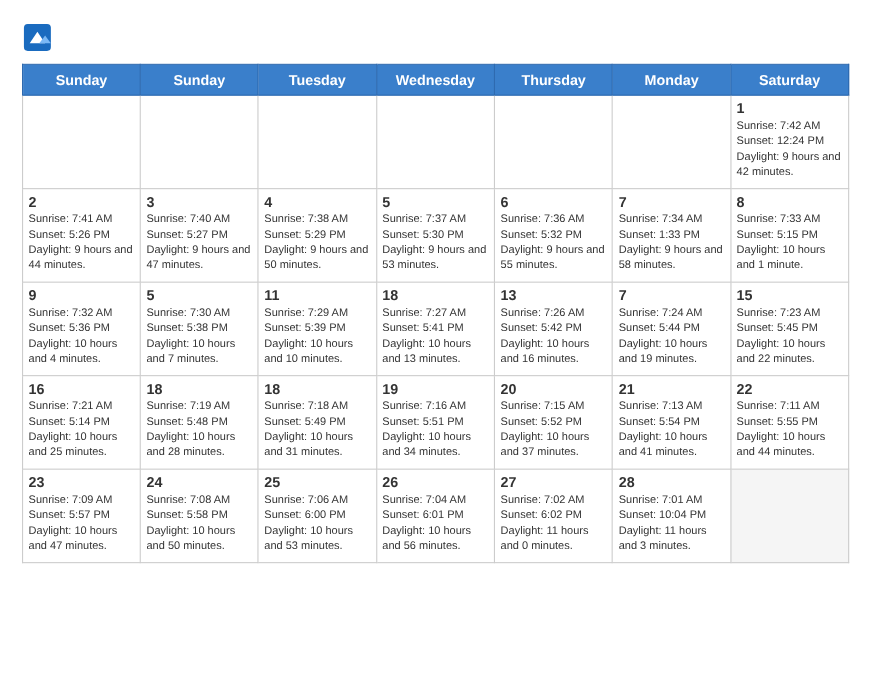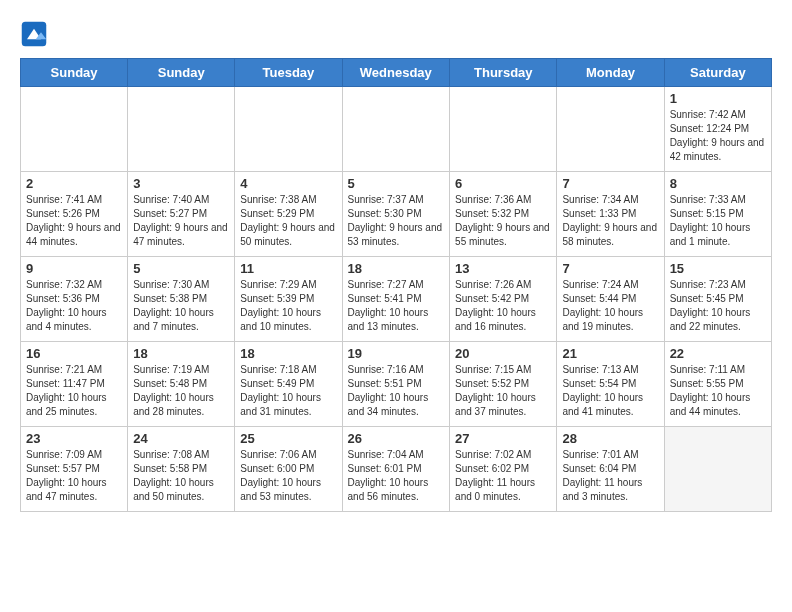--- a/index.html
+++ b/index.html
@@ -209,21 +209,21 @@
           <span class="day-number">15</span>
           <div class="day-info">Sunrise: 7:23 AM
 Sunset: 5:45 PM
 Daylight: 10 hours and 22 minutes.</div>
         </td>
       </tr>
       <tr>
         <td>
           <span class="day-number">16</span>
           <div class="day-info">Sunrise: 7:21 AM
-Sunset: 11:47 PM
+Sunset: 5:14 PM
 Daylight: 10 hours and 25 minutes.</div>
         </td>
         <td>
           <span class="day-number">18</span>
           <div class="day-info">Sunrise: 7:19 AM
 Sunset: 5:48 PM
 Daylight: 10 hours and 28 minutes.</div>
         </td>
         <td>
           <span class="day-number">18</span>
@@ -283,19 +283,19 @@
         </td>
         <td>
           <span class="day-number">27</span>
           <div class="day-info">Sunrise: 7:02 AM
 Sunset: 6:02 PM
 Daylight: 11 hours and 0 minutes.</div>
         </td>
         <td>
           <span class="day-number">28</span>
           <div class="day-info">Sunrise: 7:01 AM
-Sunset: 6:04 PM
+Sunset: 10:04 PM
 Daylight: 11 hours and 3 minutes.</div>
         </td>
         <td class="gray-bg"></td>
       </tr>
     </tbody>
 </table>
 
 </body></html>

